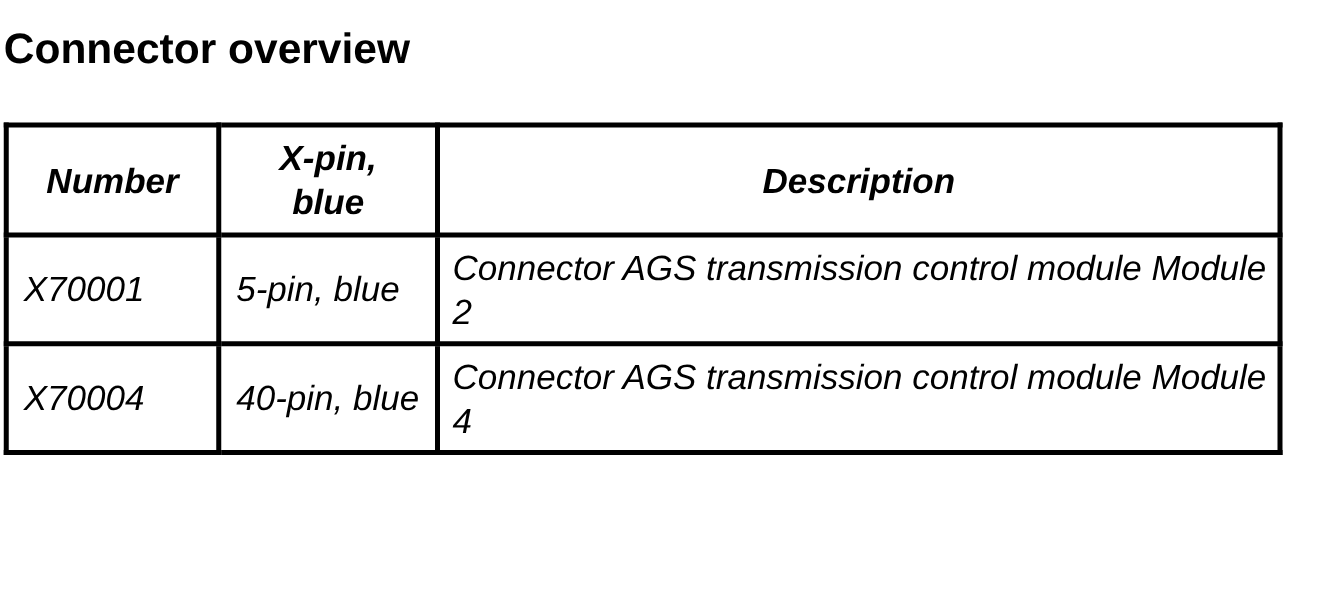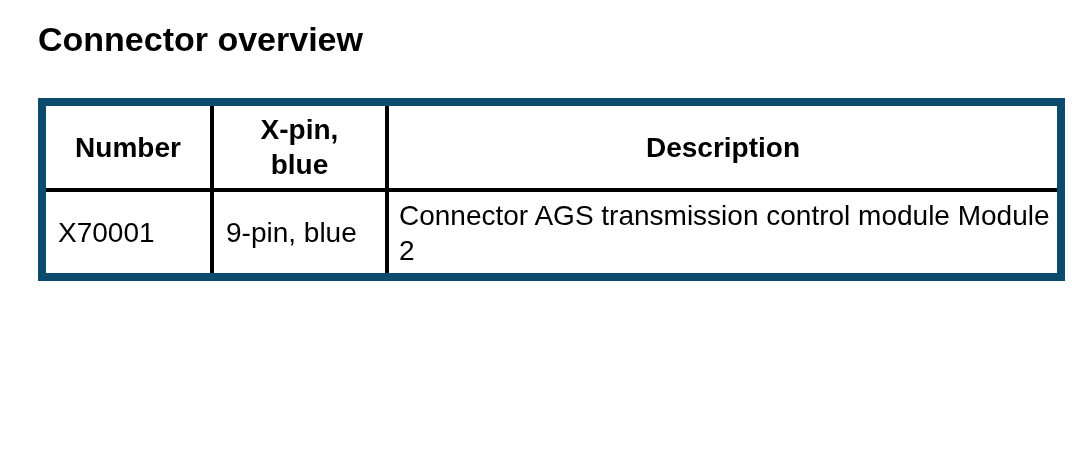--- a/index.html
+++ b/index.html
@@ -10,23 +10,22 @@
     width: 1072px;
     height: 476px;
     font-family: "Liberation Sans", sans-serif;
     color: #000000;
     overflow: hidden;
   }
   .page {
     width: 1044px;
     height: 476px;
     background: #ffffff;
-    padding-left: 14px;
+    padding-left: 3px;
     padding-top: 22px;
-    margin-left: 24px;
   }
   .page-title {
     margin: 0;
     padding: 0;
     font-size: 34px;
     line-height: 1.0;
     font-weight: bold;
     letter-spacing: 0px;
     color: #000000;
   }
@@ -37,21 +36,21 @@
     margin-top: 42px;
     background: #ffffff;
   }
   table.connector-table th,
   table.connector-table td {
     border: 4px solid #000000;
     font-size: 28px;
     color: #000000;
     background: #ffffff;
   }
-  table.connector-table { border: 8px solid #0c4a6e; }
+  table.connector-table { border: 4px solid #0c4a6e; font-style: italic; }
   col.col-number { width: 170px; }
   col.col-pin    { width: 175px; }
   col.col-desc   { width: 674px; }
   tr.header-row { height: 88px; }
   tr.data-row   { height: 87px; }
   th {
     font-weight: bold;
     text-align: center;
     vertical-align: middle;
     line-height: 35px;
@@ -85,19 +84,24 @@
       <tr class="header-row">
         <th class="th-number">Number</th>
         <th class="th-pin">X-pin,
 blue</th>
         <th class="th-desc">Description</th>
       </tr>
     </thead>
     <tbody>
       <tr class="data-row">
         <td class="cell-number">X70001</td>
-        <td class="cell-pin-color">9-pin, blue</td>
+        <td class="cell-pin-color">5-pin, blue</td>
         <td class="cell-description">Connector AGS transmission control module Module 2</td>
+      </tr>
+      <tr class="data-row">
+        <td class="cell-number">X70004</td>
+        <td class="cell-pin-color">40-pin, blue</td>
+        <td class="cell-description">Connector AGS transmission control module Module 4</td>
       </tr>
     </tbody>
   </table>
 
 </div>
 
 </body></html>

